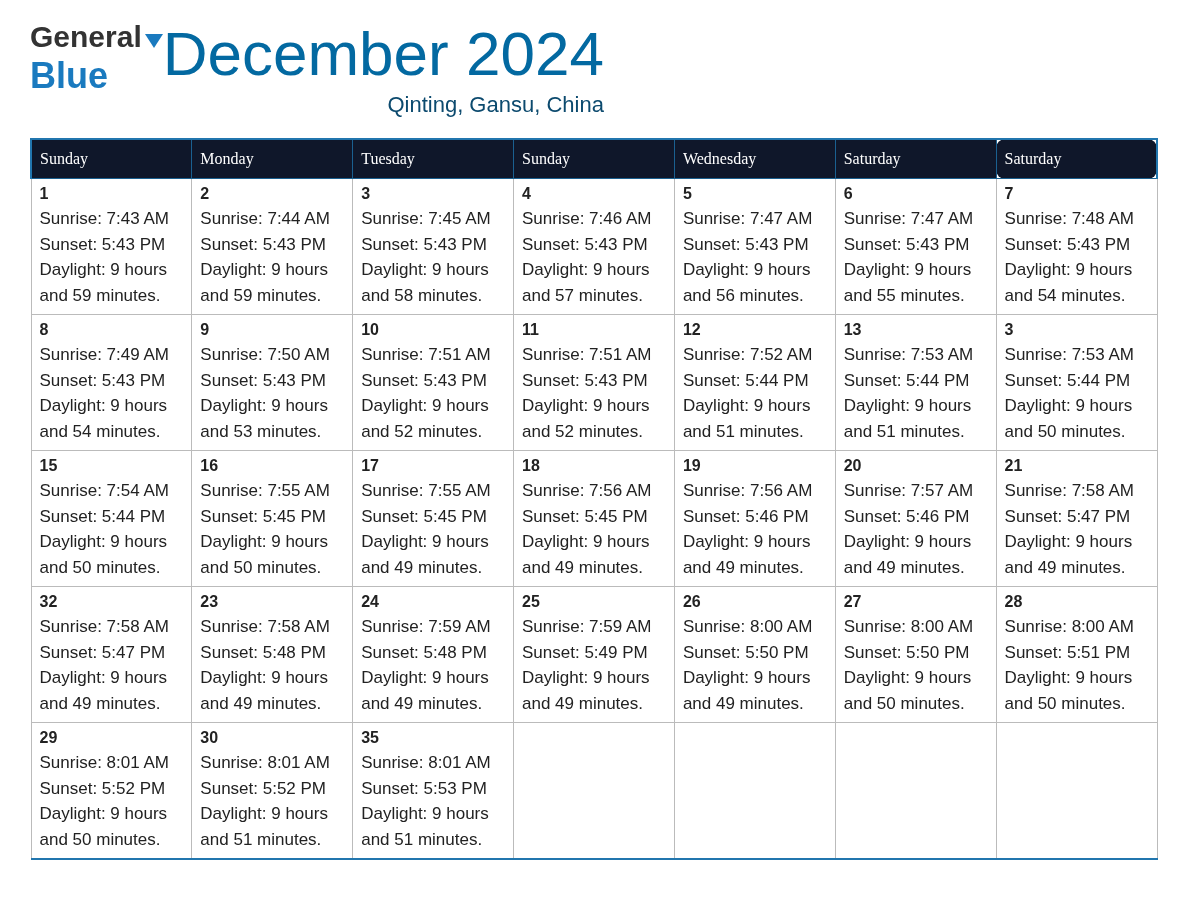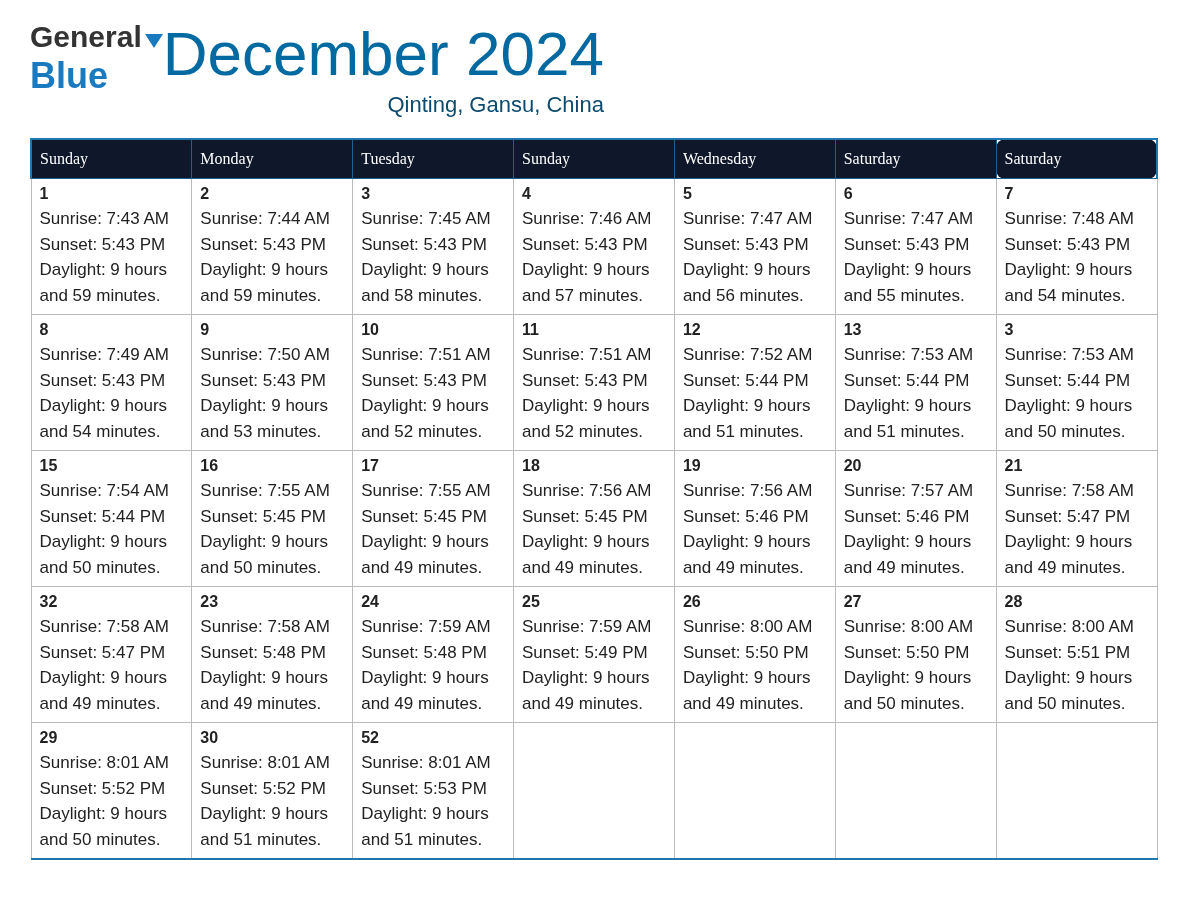--- a/index.html
+++ b/index.html
@@ -262,21 +262,21 @@
       <tr>
         <td>
           <span class="day-num">29</span>
           <div class="day-info">Sunrise: 8:01 AM<br>Sunset: 5:52 PM<br>Daylight: 9 hours<br>and 50 minutes.</div>
         </td>
         <td>
           <span class="day-num">30</span>
           <div class="day-info">Sunrise: 8:01 AM<br>Sunset: 5:52 PM<br>Daylight: 9 hours<br>and 51 minutes.</div>
         </td>
         <td>
-          <span class="day-num">52</span>
+          <span class="day-num">35</span>
           <div class="day-info">Sunrise: 8:01 AM<br>Sunset: 5:53 PM<br>Daylight: 9 hours<br>and 51 minutes.</div>
         </td>
         <td class="empty"></td>
         <td class="empty"></td>
         <td class="empty"></td>
         <td class="empty"></td>
       </tr>
     </tbody>
 </table>
 

